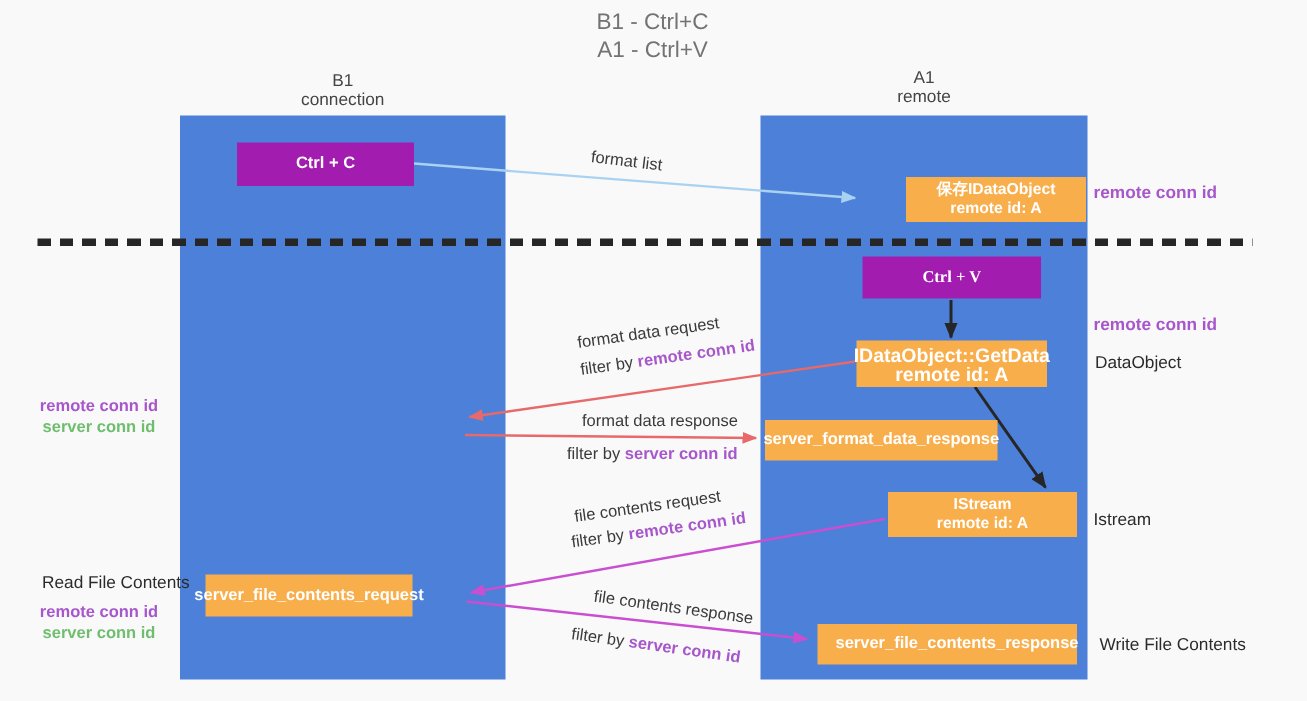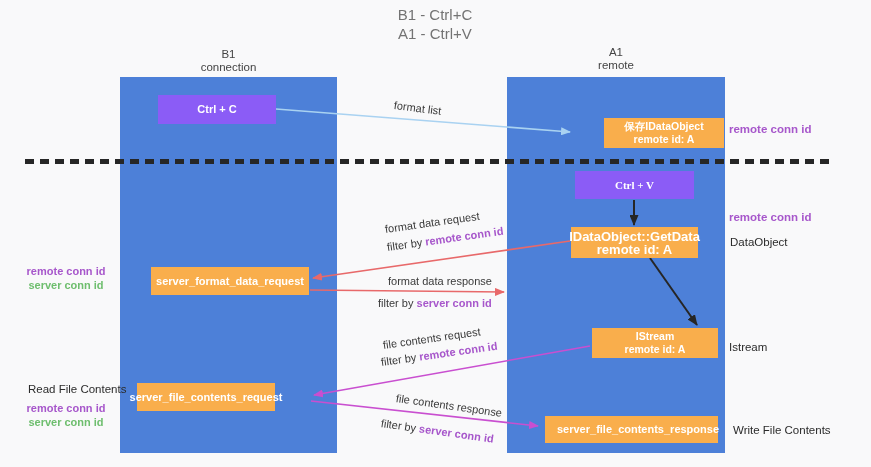--- a/index.html
+++ b/index.html
@@ -8,21 +8,21 @@
   .title{position:absolute;left:335px;top:5px;width:200px;text-align:center;
     font-size:15px;color:#737373;line-height:19px;}
   .col-header{position:absolute;text-align:center;font-size:11.5px;color:#444;line-height:13px;}
   .col-header.left{left:120px;top:48px;width:217px;}
   .col-header.right{left:507px;top:46px;width:218px;}
   .lane{position:absolute;top:77px;height:376px;background:#4d80d8;}
   .lane.left{left:120px;width:217px;}
   .lane.right{left:507px;width:218px;}
   .box{position:absolute;display:flex;flex-direction:column;align-items:center;justify-content:center;
     color:#fff;font-size:11px;font-weight:600;text-align:center;line-height:13px;white-space:nowrap;}
-  .green{background:#8b5cf6;}
+  .green{background:#a21caf;}
   .orange{background:#f9ae4c;}
   .dashed{position:absolute;left:25px;top:159px;width:810px;height:5px;
     background:repeating-linear-gradient(90deg,#262626 0 9px,transparent 9px 15px);}
   .side-label{position:absolute;font-size:11.5px;color:#2b2b2b;white-space:nowrap;}
   .purple{color:#a757cb;font-weight:700;}
   .greentxt{color:#6ebe6e;font-weight:700;}
   .conn-stack{position:absolute;text-align:center;font-size:11px;line-height:14px;white-space:nowrap;}
   .ann{position:absolute;font-size:11px;color:#3a3a3a;white-space:nowrap;transform-origin:left center;}
   svg.arrows{position:absolute;left:0;top:0;pointer-events:none;}
 </style>
@@ -85,24 +85,24 @@
 
   <div class="box green" style="left:575px;top:171px;width:119px;height:28px;font-family:Liberation Serif, serif;">
     <div>Ctrl + V</div>
   </div>
 
   <div class="box orange" style="left:571px;top:227px;width:127px;height:31px;font-size:13px;">
     <div>IDataObject::GetData</div>
     <div>remote id: A</div>
   </div>
 
-  <div class="box orange" style="left:151px;top:267px;width:158px;height:28px;">
-    <div>server_format_data_request</div>
+
+  <div class="box orange" style="left:510px;top:280px;width:155px;height:27px;">
+    <div>server_format_data_response</div>
   </div>
-
 
   <div class="box orange" style="left:592px;top:328px;width:126px;height:30px;font-size:10.5px;">
     <div>IStream</div>
     <div>remote id: A</div>
   </div>
 
   <div class="box orange" style="left:137px;top:383px;width:138px;height:28px;">
     <div>server_file_contents_request</div>
   </div>
 

